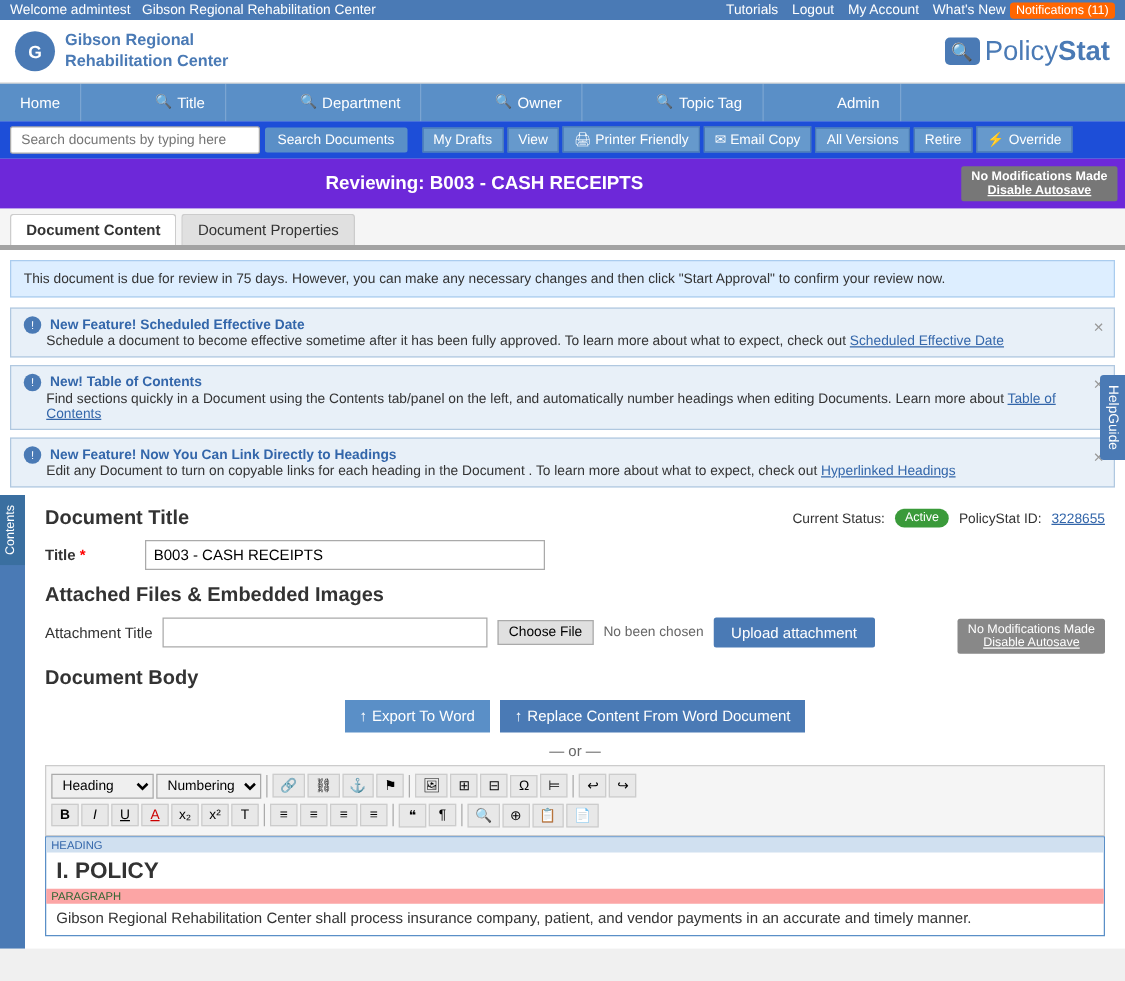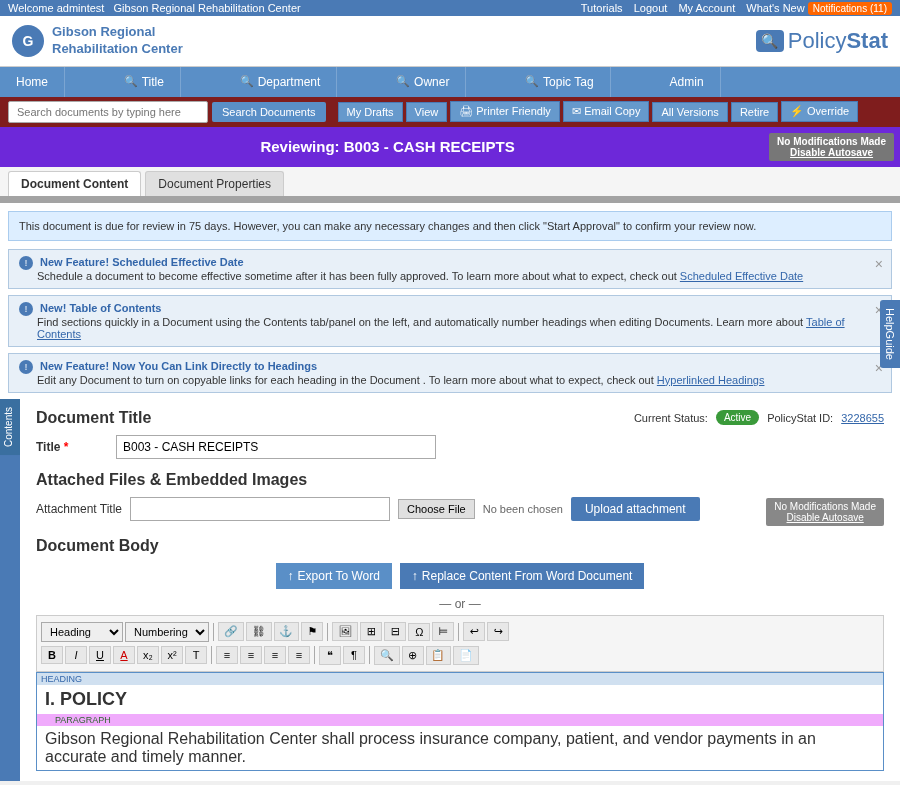--- a/index.html
+++ b/index.html
@@ -67,21 +67,21 @@
       color: white;
       cursor: pointer;
       font-size: 12px;
       display: flex; align-items: center;
       border-right: 1px solid rgba(255,255,255,0.2);
     }
     .nav-icon { margin-right: 4px; font-size: 11px; color: rgba(255,255,255,0.8); }
 
     
     .search-bar {
-      background: #7f1d1d;
+      background: #1d4ed8;
       padding: 4px 8px;
       display: flex;
       align-items: center;
       gap: 4px;
     }
     .search-input {
       flex: 0 0 200px;
       padding: 4px 8px;
       border: 1px solid #aaa;
       border-radius: 2px;
@@ -139,21 +139,21 @@
     .content-area {
       background: white;
       margin: 0;
       padding: 0;
       position: relative;
     }
 
     
     .tabs {
       display: flex;
-      border-bottom: 7px solid #a3a3a3;
+      border-bottom: 4px solid #a3a3a3;
       background: #f5f5f5;
       padding: 4px 8px 0;
     }
     .tab {
       padding: 5px 12px;
       cursor: pointer;
       font-size: 12px;
       border: 1px solid #ccc;
       border-bottom: none;
       background: #e0e0e0;
@@ -407,28 +407,28 @@
       font-size: 9px;
       padding: 1px 4px;
       display: block;
     }
     .editor-heading-text {
       font-size: 18px;
       font-weight: bold;
       padding: 4px 8px;
     }
     .editor-para-label {
-      background: #f0abfc;
+      background: #fca5a5;
       color: #336633;
       font-size: 9px;
-      padding: 1px 18px;
+      padding: 1px 4px;
       display: block;
     }
     .editor-para-text {
-      font-size: 16px;
+      font-size: 12px;
       padding: 4px 8px;
     }
 
     
     .helpguide {
       position: fixed;
       right: 0;
       top: 300px;
       background: #4a7ab5;
       color: white;

